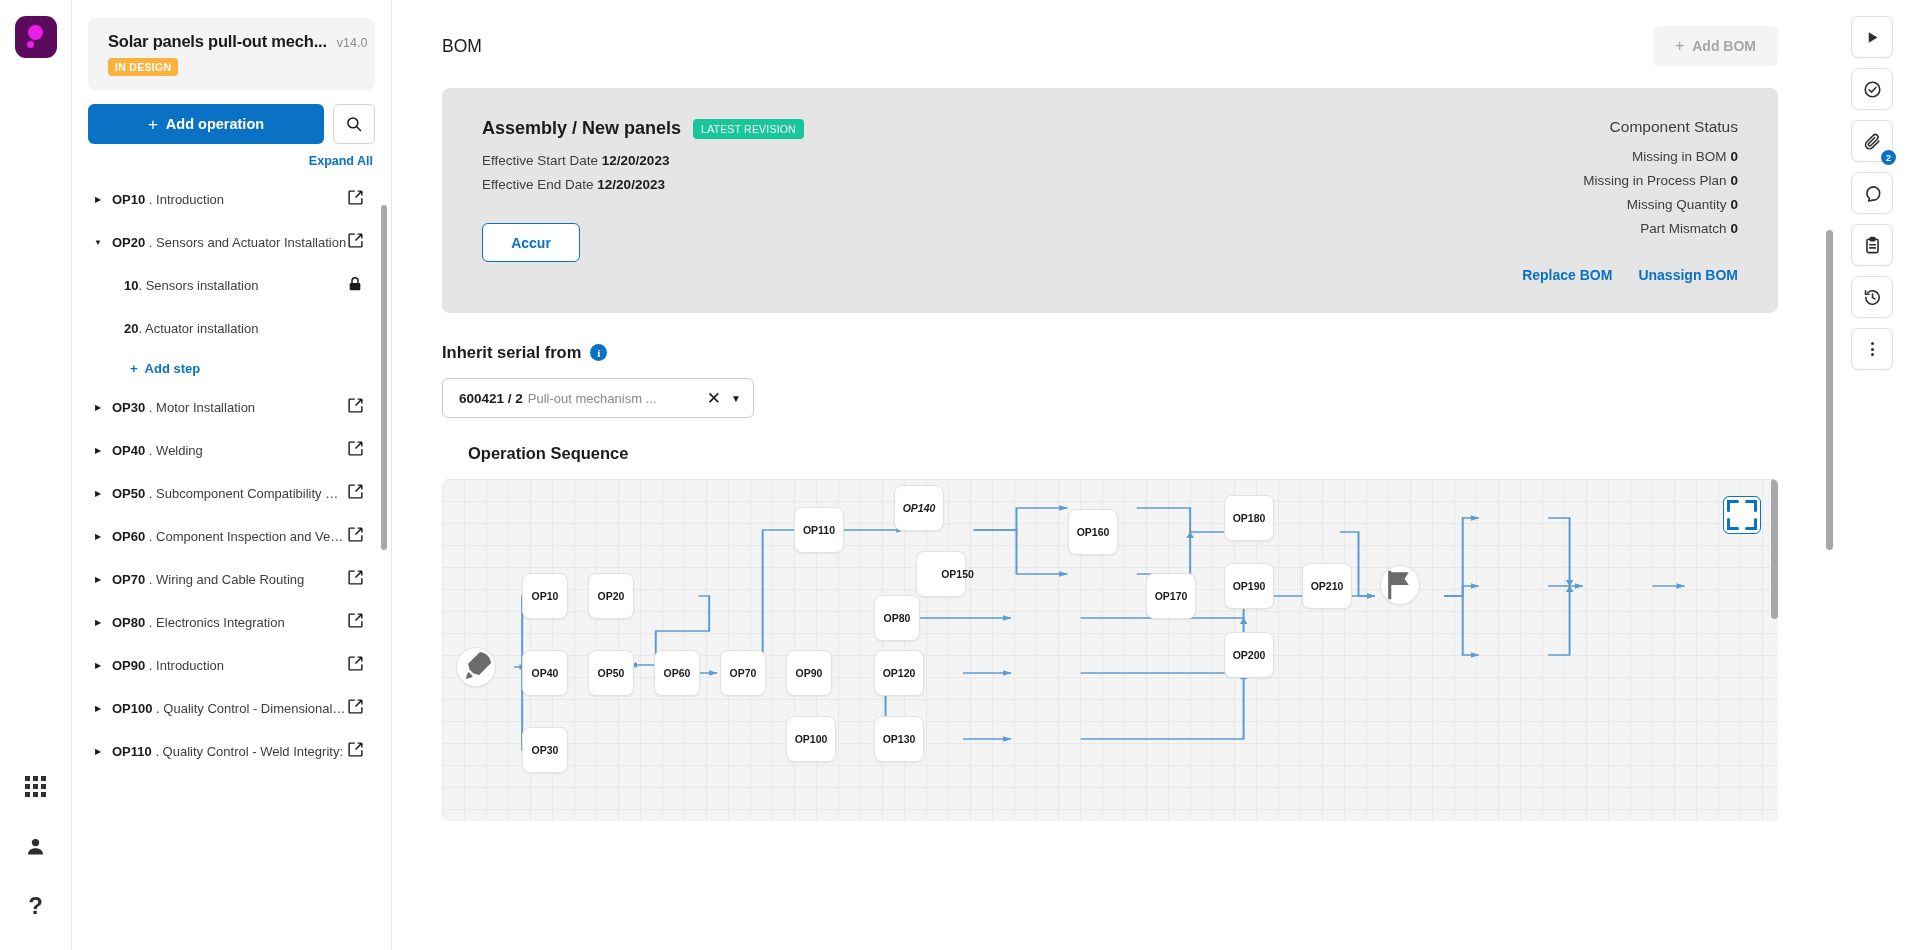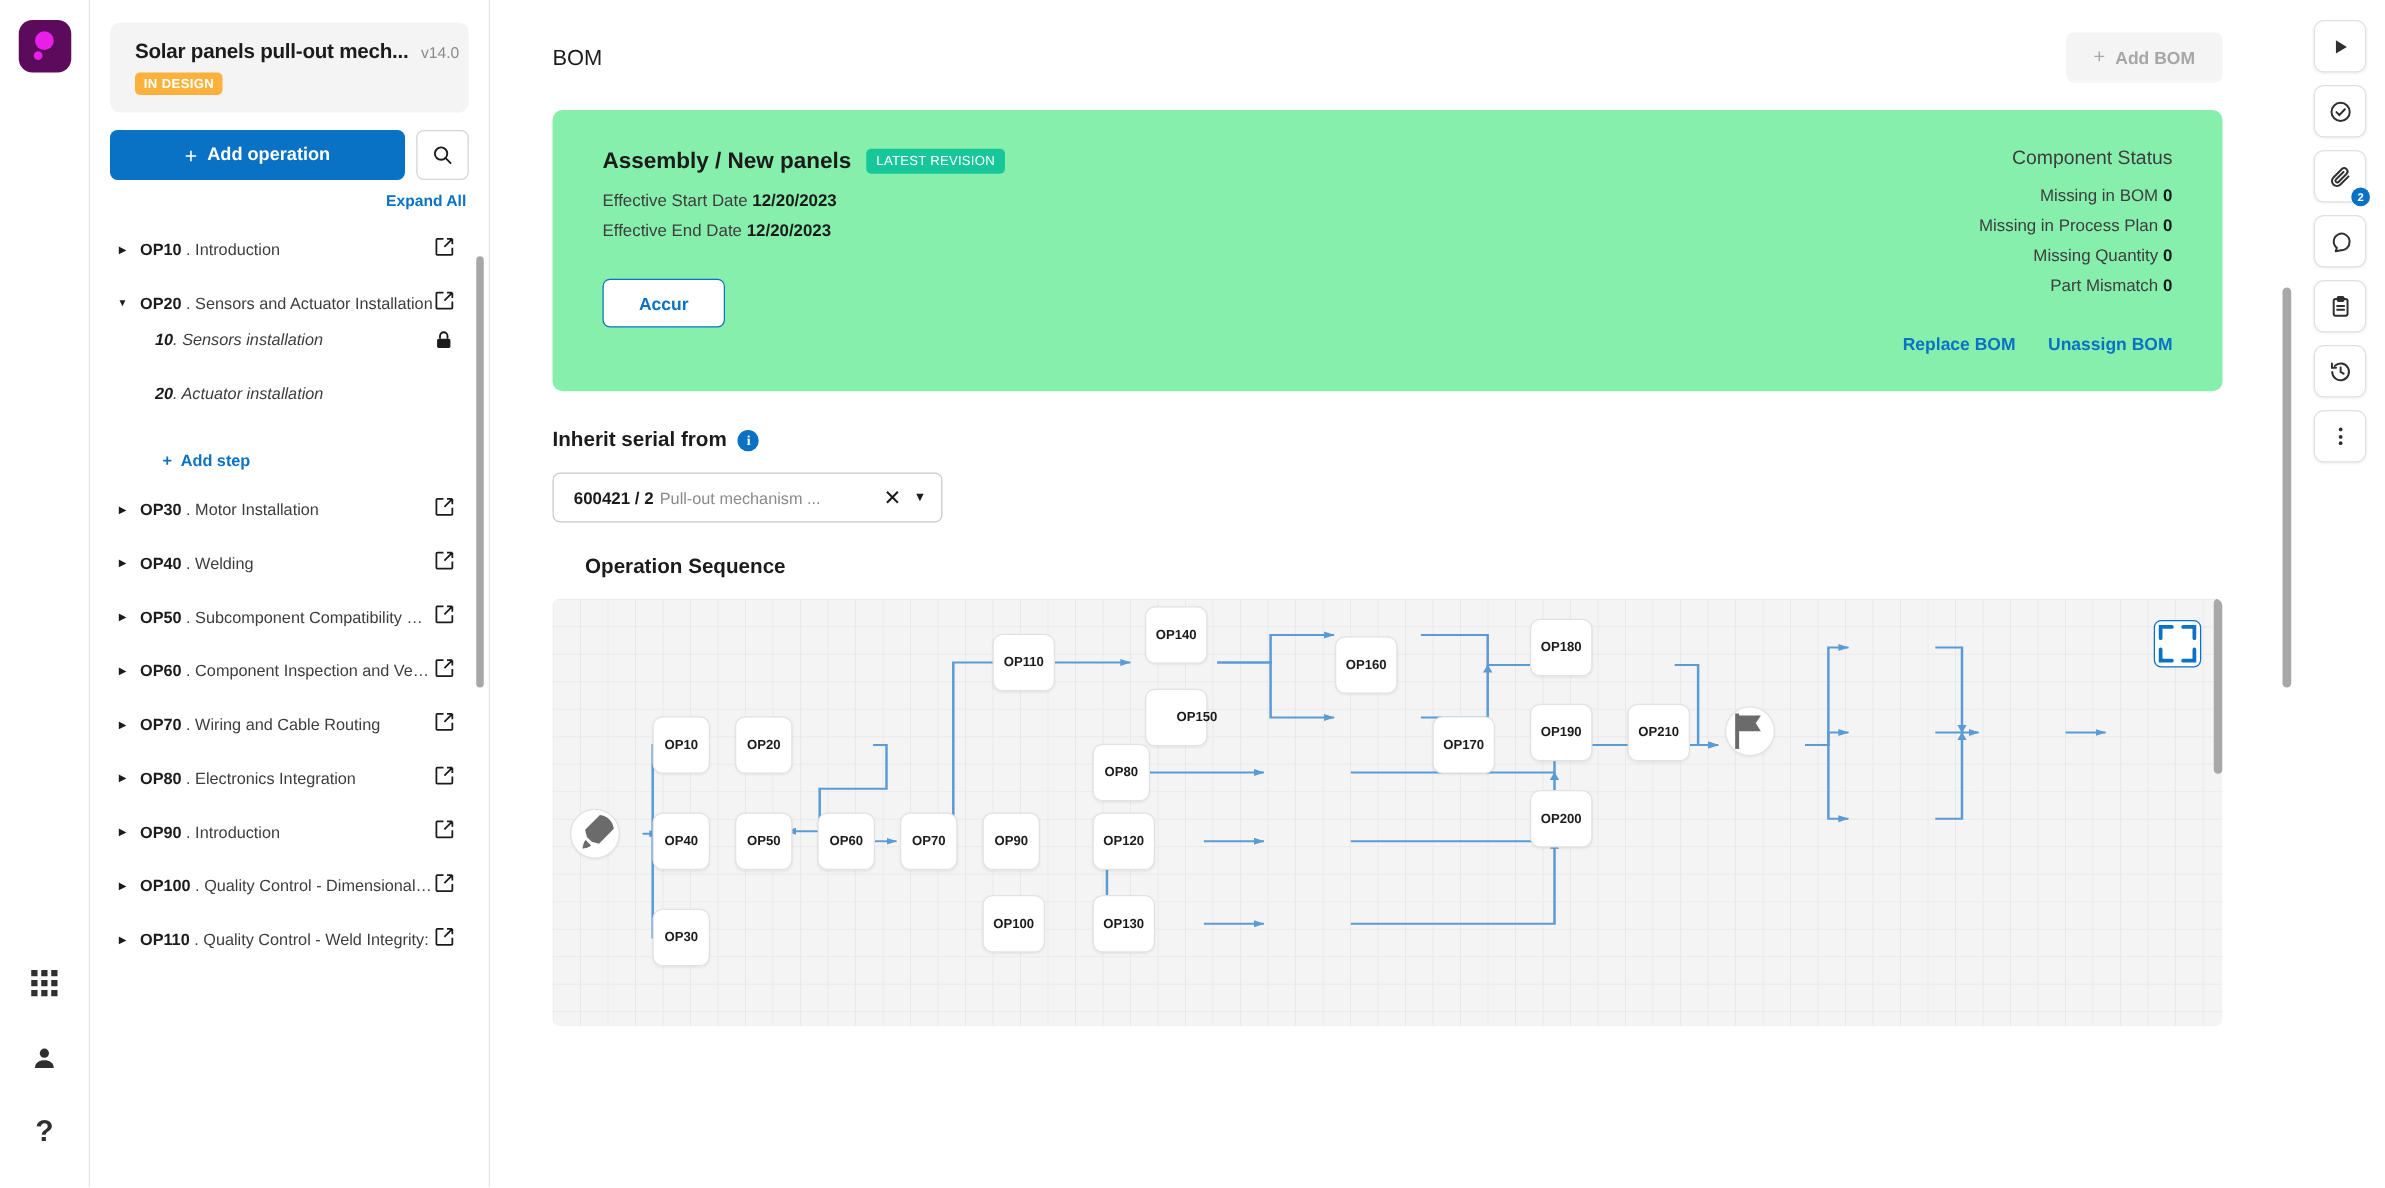--- a/index.html
+++ b/index.html
@@ -98,22 +98,22 @@
   }
   .caret.open { transform: none; }
   .op-label {
     flex: 1 1 auto; font-size: 13px; color: #3d3d3d;
     white-space: nowrap; overflow: hidden; text-overflow: ellipsis;
     padding-left: 6px;
   }
   .op-label b { color: #1b1b1b; font-weight: bold; }
   .op-ico { width: 20px; flex: 0 0 20px; color: #1b1b1b; }
   .step-row {
-    display: flex; height: 43px;
-    padding-left: 52px; padding-right: 14px; cursor: pointer; font-style: italic;
+    display: flex; align-items: center; height: 43px;
+    padding-left: 52px; padding-right: 14px; cursor: pointer;
   }
   .step-label { flex: 1 1 auto; font-size: 13px; color: #3d3d3d; }
   .step-label b { color: #1b1b1b; }
   .add-step {
     display: flex; align-items: center; gap: 7px; height: 36px;
     padding-left: 58px; font-size: 13px; font-weight: bold;
     color: #0a72c4; cursor: pointer;
   }
   .sb-scrollbar {
     position: absolute; right: 4px; top: 205px;
@@ -136,21 +136,21 @@
   .main-title { font-size: 17.5px; color: #1b1b1b; }
   .btn-add-bom {
     display: flex; align-items: center; gap: 8px;
     background: #f4f4f5; color: #a6a6a6; border: none;
     border-radius: 6px; padding: 11px 22px; font-size: 14px;
     font-weight: bold; font-family: inherit; cursor: pointer;
   }
   .btn-add-bom .plus { font-size: 16px; font-weight: normal; }
 
   .bom-card {
-    margin: 22px 58px 0 50px; background: #86efac;
+    margin: 22px 58px 0 50px; background: #e5e5e5;
     border-radius: 8px; padding: 30px 40px 30px 40px;
     display: flex; justify-content: space-between;
   }
   .bom-left { flex: 1 1 auto; }
   .bom-title-row { display: flex; align-items: center; gap: 12px; }
   .bom-title { font-size: 18px; font-weight: bold; color: #1b1b1b; }
   .badge-rev {
     background: #17c79a; color: #ffffff; font-size: 10.5px;
     font-weight: normal; padding: 4px 8px; border-radius: 4px;
     letter-spacing: 0.2px;
@@ -587,21 +587,21 @@
       <div class="node" style="left:80px; top:171px;">OP40</div>
       <div class="node" style="left:146px; top:171px;">OP50</div>
       <div class="node" style="left:212px; top:171px;">OP60</div>
       <div class="node" style="left:278px; top:171px;">OP70</div>
       <div class="node" style="left:344px; top:171px;">OP90</div>
       <div class="node wide" style="left:344px; top:237px;">OP100</div>
       <div class="node wide" style="left:352px; top:28px;">OP110</div>
       <div class="node" style="left:432px; top:116px;">OP80</div>
       <div class="node wide" style="left:432px; top:171px;">OP120</div>
       <div class="node wide" style="left:432px; top:237px;">OP130</div>
-      <div class="node wide" style="left:474px; top:6px;">OP140</div>
+      <div class="node wide" style="left:452px; top:6px;font-style:italic;">OP140</div>
       <div class="node wide" style="left:474px; top:72px;padding-left:33px;">OP150</div>
       <div class="node wide" style="left:626px; top:30px;">OP160</div>
       <div class="node wide" style="left:704px; top:94px;">OP170</div>
       <div class="node wide" style="left:782px; top:16px;">OP180</div>
       <div class="node wide" style="left:782px; top:84px;">OP190</div>
       <div class="node wide" style="left:782px; top:153px;">OP200</div>
       <div class="node wide" style="left:860px; top:84px;">OP210</div>
 
       <div class="round-node" style="left:938px; top:86px;">
         <svg width="17" height="17" viewBox="0 0 24 24" fill="none" stroke="#6b6b6b" stroke-width="2">

